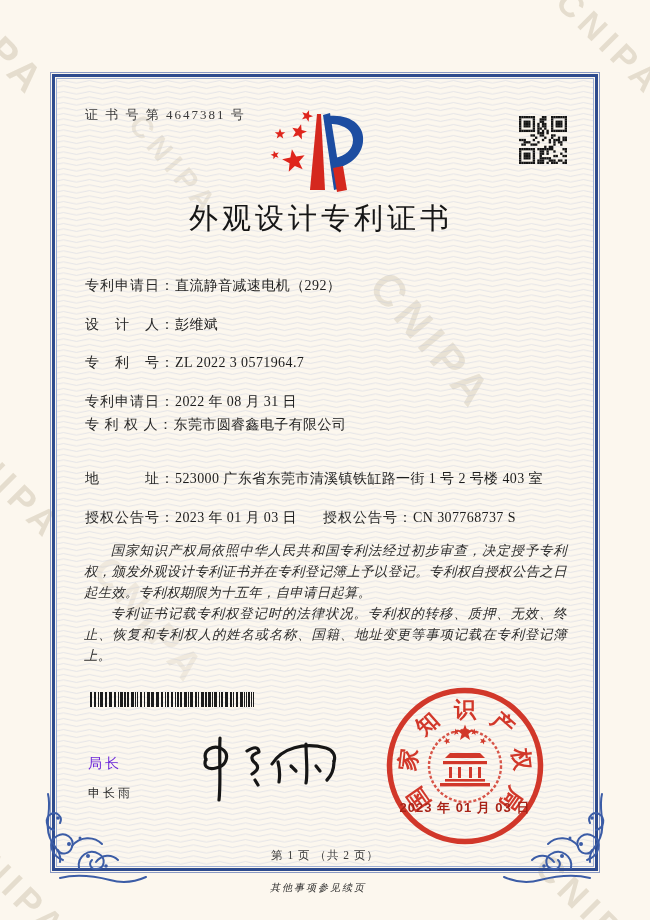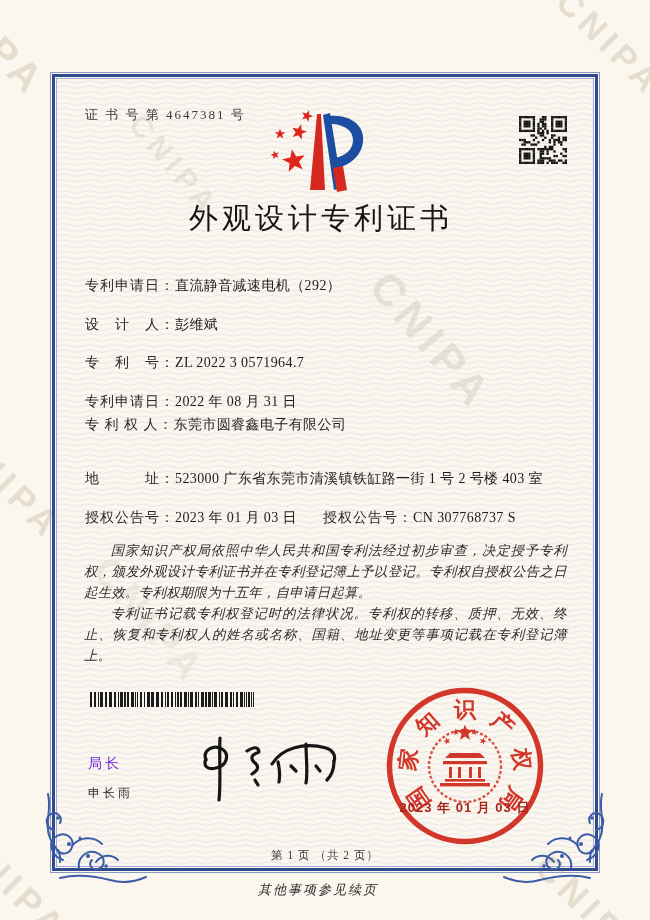--- a/index.html
+++ b/index.html
@@ -64,21 +64,21 @@
   .signature{position:absolute;z-index:6;left:192px;top:728px;}
   .seal{position:absolute;z-index:5;left:383px;top:684px;opacity:.93;}
   .seal text{fill:#cf2a1c;font-size:22px;font-weight:700;
     font-family:"Liberation Serif","DejaVu Serif",serif;}
   .seal-date{position:absolute;z-index:7;left:395px;top:799px;width:140px;text-align:center;
     font-size:13px;font-weight:700;color:#a82318;letter-spacing:1px;
     font-family:"Liberation Sans","DejaVu Sans",sans-serif;}
   .pagination{position:absolute;z-index:5;left:50px;top:848px;width:550px;text-align:center;
     font-size:11.5px;letter-spacing:1px;color:#3a3a3a;}
   .footer-note{position:absolute;z-index:5;left:0;top:881px;width:636px;text-align:center;
-    font-size:13px;font-style:italic;letter-spacing:2px;color:#2d2d2d;}
+    font-size:10px;font-style:italic;letter-spacing:2px;color:#2d2d2d;}
 </style>
 </head>
 <body>
 
 <div class="page">
 
   <span class="wm wm1">CNIPA</span>
   <span class="wm wm2">CNIPA</span>
   <span class="wm wm3">CNIPA</span>
   <span class="wm wm4">CNIPA</span>

